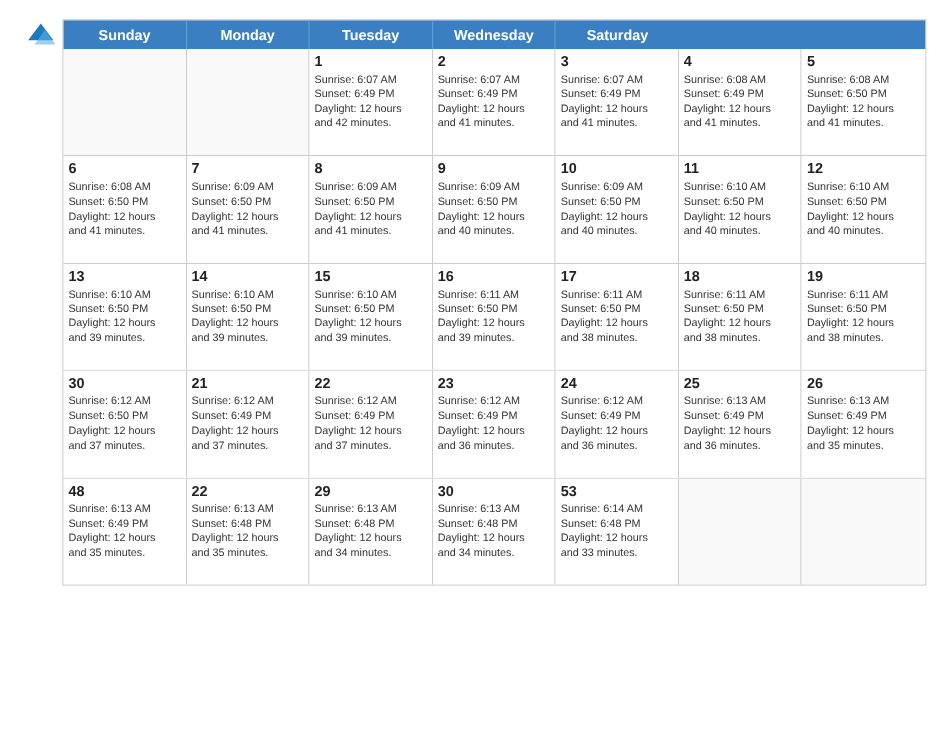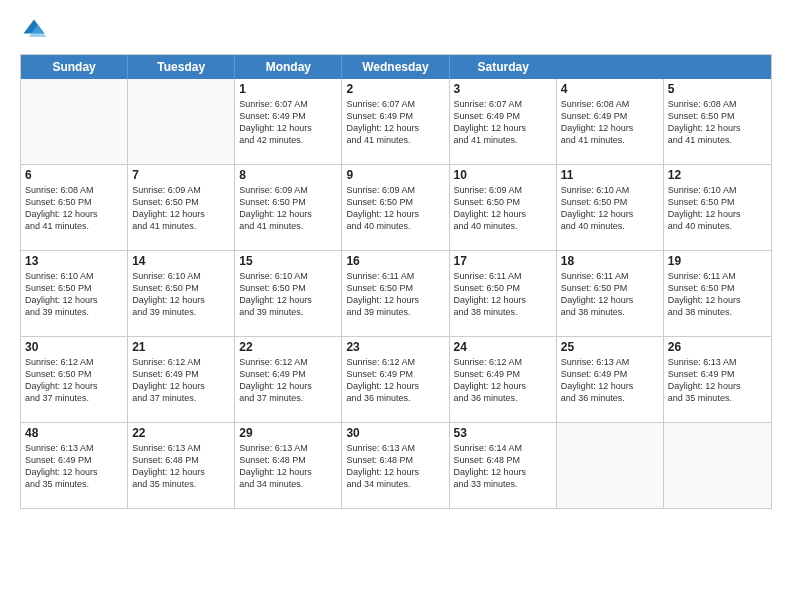--- a/index.html
+++ b/index.html
@@ -8,21 +8,20 @@
       height: 612px;
       font-family: Arial, sans-serif;
       background: #fff;
       overflow: hidden;
     }
     .page {
       width: 792px;
       height: 500px;
       padding: 16px 20px 12px 20px;
       display: flex;
-      flex-direction: column;
     }
     .header {
       display: flex;
       justify-content: space-between;
       align-items: flex-start;
       margin-bottom: 10px;
     }
     .logo {
       display: flex;
       align-items: center;
@@ -131,22 +130,22 @@
     </div>
     <div class="title-block">
       <div class="cal-title"></div>
       <div class="cal-subtitle"></div>
     </div>
   </div>
 
   <div class="calendar">
     <div class="cal-head-row">
     <div class="cal-head-cell">Sunday</div>
+        <div class="cal-head-cell">Monday</div>
         <div class="cal-head-cell">Tuesday</div>
-        <div class="cal-head-cell">Monday</div>
         <div class="cal-head-cell">Wednesday</div>
         <div class="cal-head-cell">Saturday</div>
       </div>
     <div class="cal-body">
     <div class="cal-week">
           <div class="cal-cell empty"></div>
           <div class="cal-cell empty"></div>
           <div class="cal-cell">
             <div class="day-num">1</div>
             <div class="cell-line">Sunrise: 6:07 AM</div>

